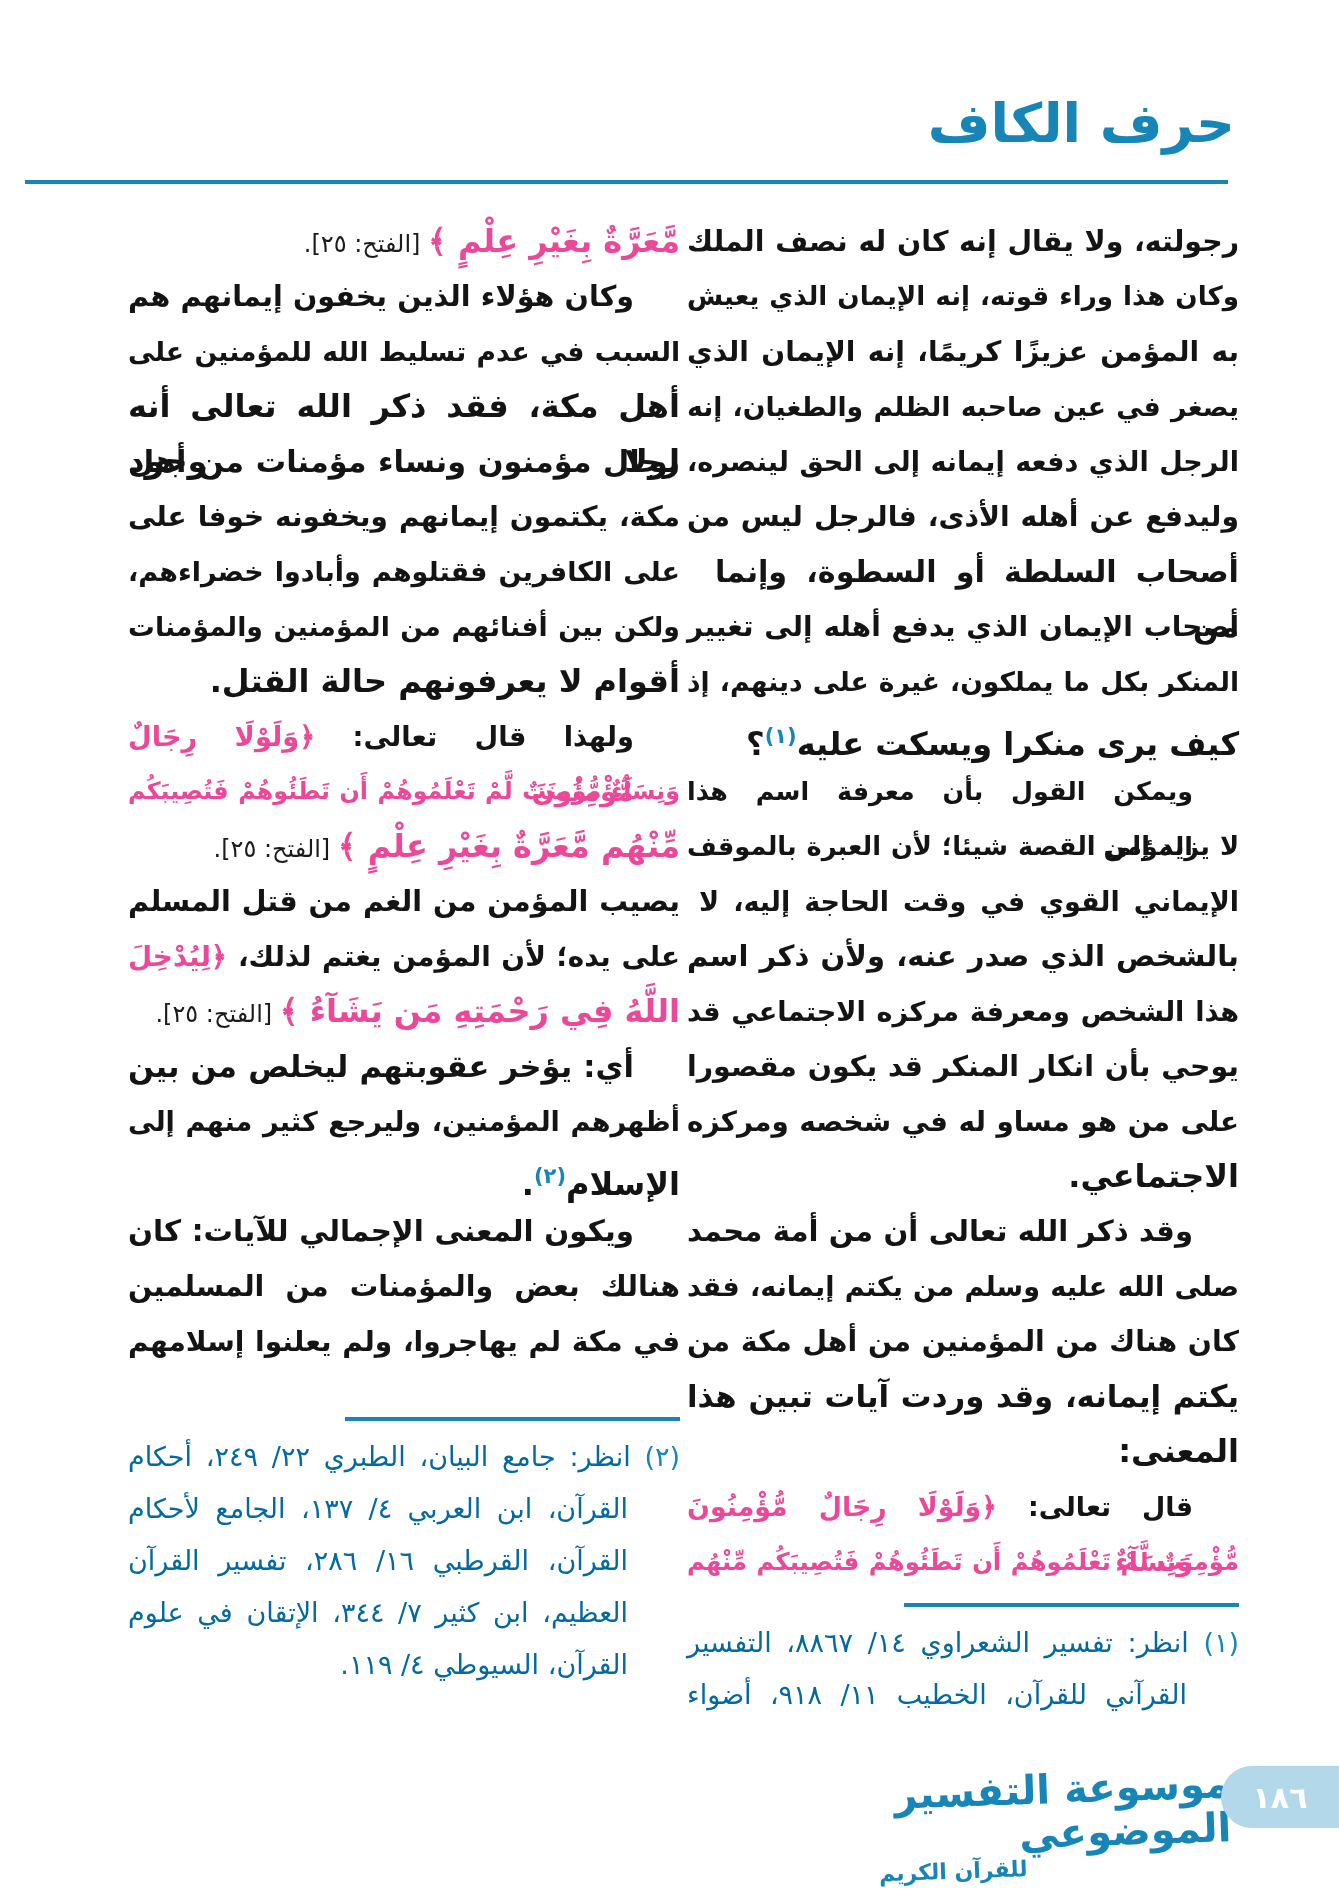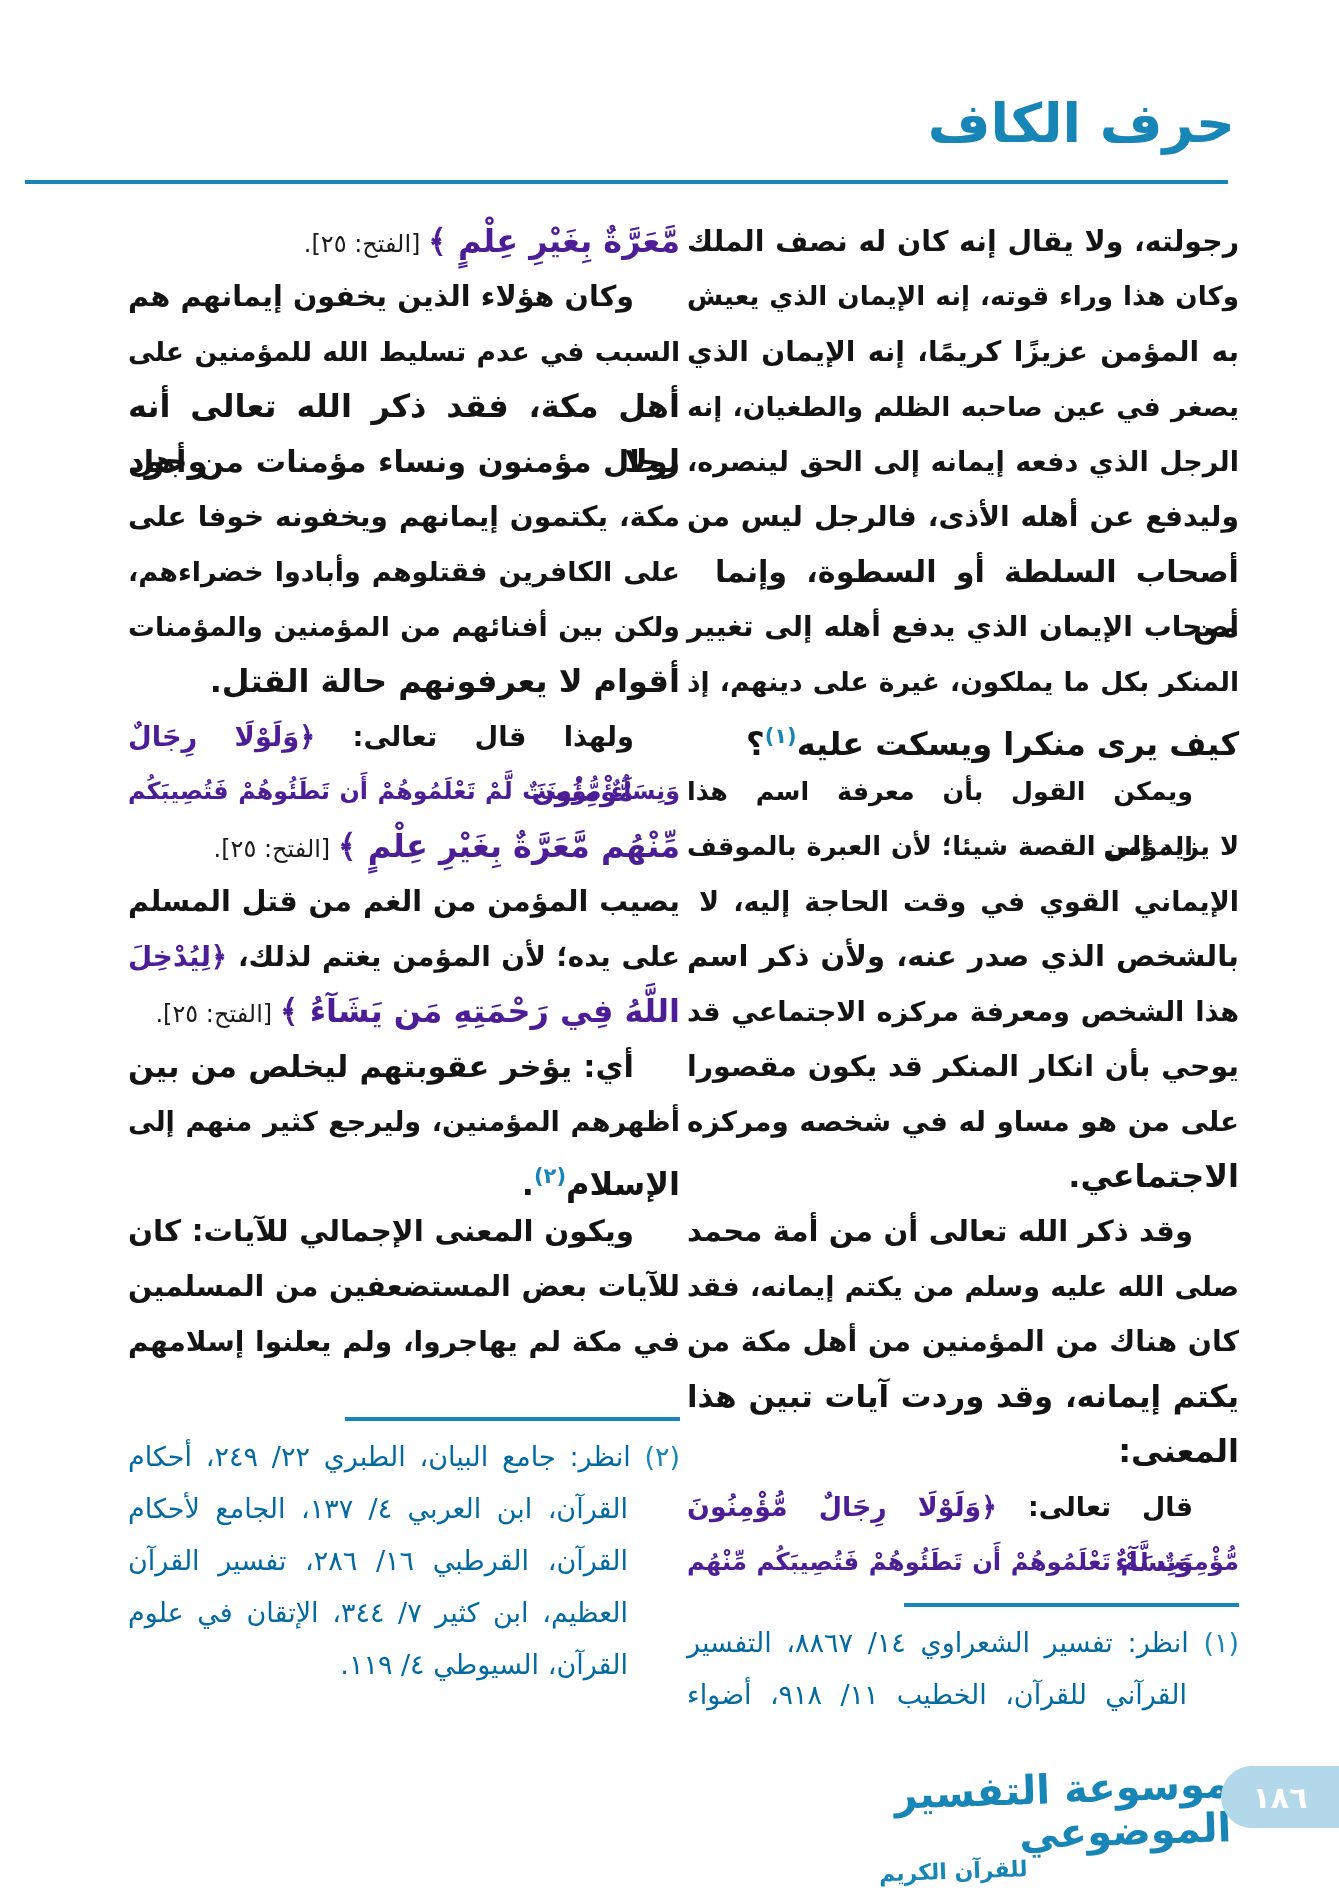--- a/index.html
+++ b/index.html
@@ -26,21 +26,21 @@
   .col{position:absolute;top:214px;width:552px;}
   .col-right{right:100px;}
   .col-left{left:128px;}
   .tline{
     font-size:32px;font-weight:bold;color:#141414;
     height:55px;line-height:55px;
     text-align:justify;text-align-last:start;
   }
   .tline.j{text-align-last:justify;}
   .tline.ind{padding-right:46px;}
-  .seg-q{color:#4c1d95;}
+  .seg-q{color:#ec4899;}
   .seg-r{font-size:24px;font-weight:normal;color:#1b1b1b;}
   .seg-m{color:#1786b7;font-size:21px;vertical-align:super;}
   
   .fnsep{width:335px;height:4px;background:#1786b7;margin:14px 0 10px auto;}
   .col-left .fnsep{margin-top:48px;}
   .fline{
     font-size:27px;font-weight:normal;color:#141414;
     height:52px;line-height:52px;
     text-align:justify;text-align-last:start;
   }
@@ -115,21 +115,21 @@
       <div class="tline j ind" style="font-size: 27.3px;"><span class="seg-n">ولهذا قال تعالى: </span><span class="seg-q">﴿وَلَوْلَا رِجَالٌ مُّؤْمِنُونَ</span></div>
       <div class="tline j" style="font-size: 23.7982px;"><span class="seg-q">وَنِسَآءٌ مُّؤْمِنَتٌ لَّمْ تَعْلَمُوهُمْ أَن تَطَئُوهُمْ فَتُصِيبَكُم</span></div>
       <div class="tline" style=""><span class="seg-q">مِّنْهُم مَّعَرَّةٌ بِغَيْرِ عِلْمٍ ﴾</span><span class="seg-r"> [الفتح: ٢٥].</span></div>
       <div class="tline j" style="font-size: 28.5627px;"><span class="seg-n">يصيب المؤمن من الغم من قتل المسلم</span></div>
       <div class="tline j" style="font-size: 27.8722px;"><span class="seg-n">على يده؛ لأن المؤمن يغتم لذلك، </span><span class="seg-q">﴿لِيُدْخِلَ</span></div>
       <div class="tline" style=""><span class="seg-q">اللَّهُ فِي رَحْمَتِهِ مَن يَشَآءُ ﴾</span><span class="seg-r"> [الفتح: ٢٥].</span></div>
       <div class="tline j ind" style="font-size: 30.5272px;"><span class="seg-n">أي: يؤخر عقوبتهم ليخلص من بين</span></div>
       <div class="tline j" style="font-size: 27.086px;"><span class="seg-n">أظهرهم المؤمنين، وليرجع كثير منهم إلى</span></div>
       <div class="tline" style=""><span class="seg-n">الإسلام</span><span class="seg-m">(٢)</span><span class="seg-n">.</span></div>
       <div class="tline j ind" style="font-size: 29.3874px;"><span class="seg-n">ويكون المعنى الإجمالي للآيات: كان</span></div>
-      <div class="tline j" style="font-size: 28.4687px;"><span class="seg-n">للآيات بعض المستضعفين من المسلمين</span></div>
+      <div class="tline j" style="font-size: 28.4687px;"><span class="seg-n">هنالك بعض والمؤمنات من المسلمين</span></div>
       <div class="tline j" style="font-size: 28.0531px;"><span class="seg-n">في مكة لم يهاجروا، ولم يعلنوا إسلامهم</span></div>
       <div class="fnsep"></div>
       <div class="fline j" style=""><span class="seg-fm">(٢)</span><span class="seg-fn"> انظر: جامع البيان، الطبري ٢٢/ ٢٤٩، أحكام</span></div>
       <div class="fline j cont" style=""><span class="seg-fn">القرآن، ابن العربي ٤/ ١٣٧، الجامع لأحكام</span></div>
       <div class="fline j cont" style=""><span class="seg-fn">القرآن، القرطبي ١٦/ ٢٨٦، تفسير القرآن</span></div>
       <div class="fline j cont" style=""><span class="seg-fn">العظيم، ابن كثير ٧/ ٣٤٤، الإتقان في علوم</span></div>
       <div class="fline cont" style=""><span class="seg-fn">القرآن، السيوطي ٤/ ١١٩.</span></div>
     </section>
 
   <div class="logo">

